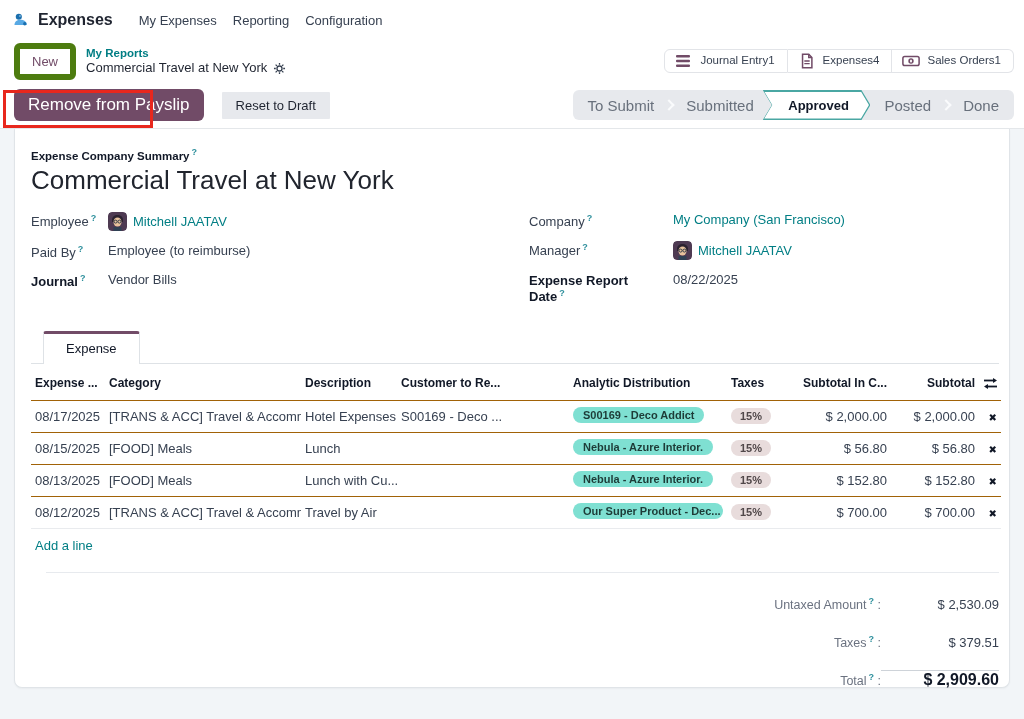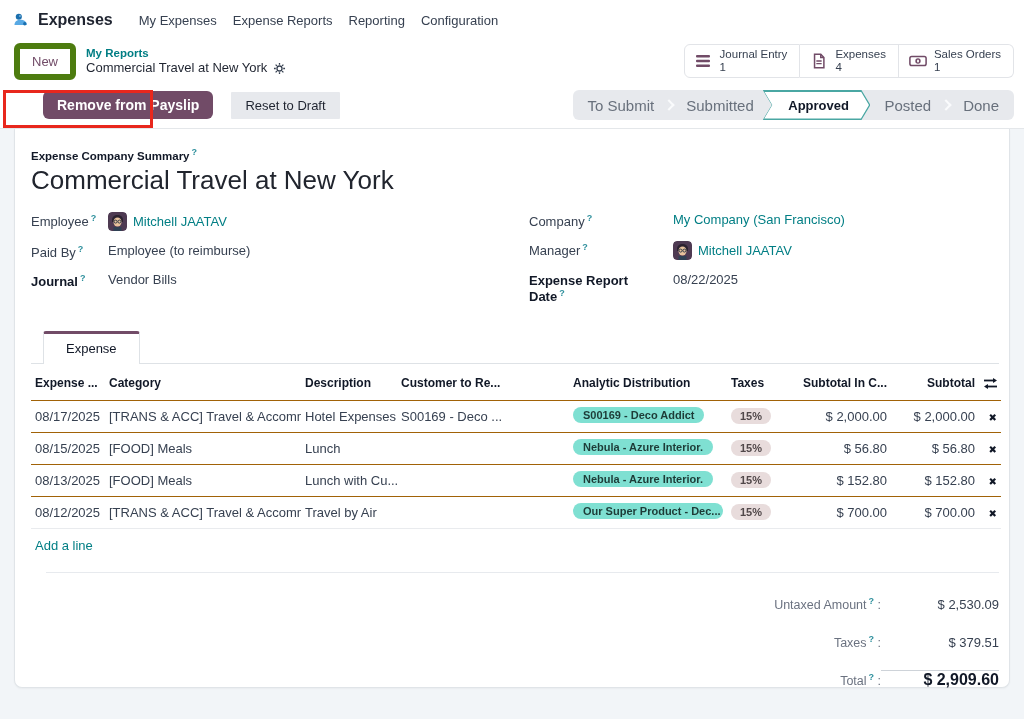--- a/index.html
+++ b/index.html
@@ -20,30 +20,30 @@
   .crumb-parent { font-size:11.5px; font-weight:700; color:#017e84; cursor:pointer; }
   .crumb-current { font-size:13px; color:#1f2430; display:flex; align-items:center; gap:6px; }
   .gear { width:13px; height:13px; display:inline-block; cursor:pointer; }
 
   .smart-group { margin-left:auto; display:flex; }
   .smart-btn { display:flex; align-items:center; gap:7px; background:#fff; border:1px solid #e2e4e8;
                padding:3px 12px 3px 10px; cursor:pointer; }
   .smart-btn:first-child { border-radius:6px 0 0 6px; }
   .smart-btn:last-child  { border-radius:0 6px 6px 0; }
   .smart-btn + .smart-btn { border-left:none; }
-  .smart-txt { display:flex; flex-direction:column; line-height:1.15; text-align:left; }
+  .smart-txt { display:flex; flex-direction:row; line-height:1.15; text-align:left; }
   .smart-label { font-size:11.5px; color:#374151; }
   .smart-count { font-size:11.5px; color:#374151; }
   .smart-ic { width:18px; height:16px; }
 
   
   .actionbar { height:47px; background:#fff; border-bottom:1px solid #e4e7ea; display:flex;
                align-items:center; padding:0 10px 0 14px; }
-  .btn-primary { background:#714B67; color:#fff; border:none; font-size:14px; font-weight:700;
-                 padding:6px 14px; border-radius:6px; cursor:pointer;margin-left:29px; }
+  .btn-primary { background:#714B67; color:#fff; border:none; font-size:17px; font-weight:400;
+                 padding:6px 14px; border-radius:6px; cursor:pointer; }
   .btn-secondary { background:#e7e9ed; color:#1f2430; border:none; font-size:13px; font-weight:500;
                    padding:6px 14px; border-radius:1px; cursor:pointer; margin-left:18px; }
   .statusbar { margin-left:auto; display:flex; align-items:stretch; background:#e7e9ed; border-radius:6px;
                height:30px; overflow:hidden; }
   .step { display:flex; align-items:center; padding:0 15px; font-size:15px; color:#68707c; cursor:pointer; white-space:nowrap; }
   .chev { width:8px; height:8px; border-top:2px solid #fafbfc; border-right:2px solid #fafbfc;
           transform:rotate(45deg); align-self:center; margin:0 -2px 0 -4px; }
   .step-active-wrap { clip-path:polygon(0 0,calc(100% - 9px) 0,100% 50%,calc(100% - 9px) 100%,0 100%,9px 50%);
                       background:#4aa7a3; padding:1.5px; display:flex; margin:0 -6px; }
   .step-active { clip-path:polygon(0 0,calc(100% - 8px) 0,100% 50%,calc(100% - 8px) 100%,0 100%,8px 50%);
@@ -112,21 +112,20 @@
   <div class="brand">
     <svg class="smart-ic" width="22" height="22" viewBox="0 0 22 22">
       <circle cx="8" cy="6.5" r="4.2" fill="#1a6fae"></circle>
       <circle cx="9.6" cy="5.6" r="1" fill="#cfe8f7"></circle>
       <path d="M2 18 C2 12.5 6 10.5 10 10.5 C15 10.5 19 13 19 18 Z" fill="#58a9e4"></path>
       <circle cx="16.2" cy="16.2" r="2.3" fill="#1a6fae"></circle>
     </svg>
     <span class="brand-name">Expenses</span>
   </div>
   <span class="topnav-item">My Expenses</span>
-  <span class="topnav-item">Expense Reports</span>
   <span class="topnav-item">Reporting</span>
   <span class="topnav-item">Configuration</span>
 </div>
 
 <div class="crumb-bar">
   <button class="btn-new">New</button>
   <div class="crumbs">
     <div class="crumb-parent">My Reports</div>
     <div class="crumb-current">
       <span>Commercial Travel at New York</span>

